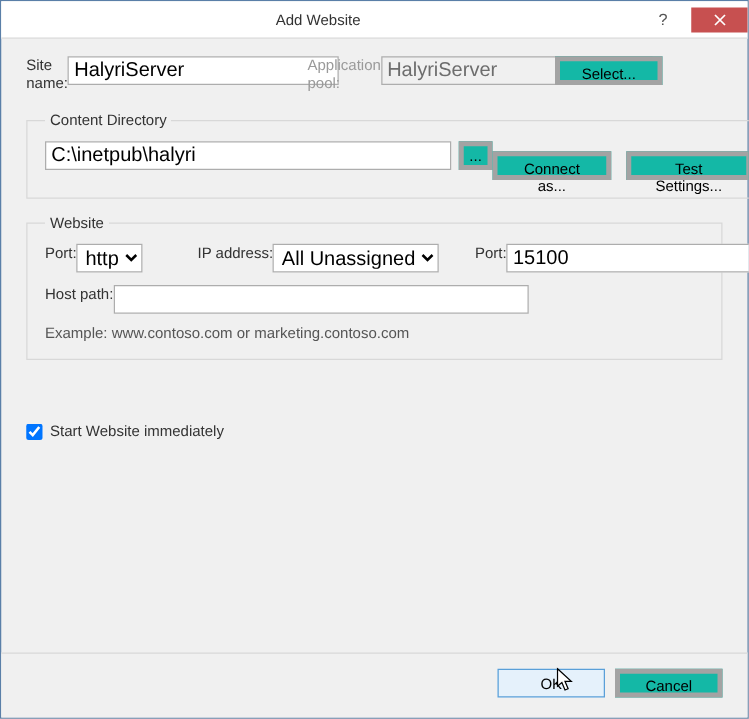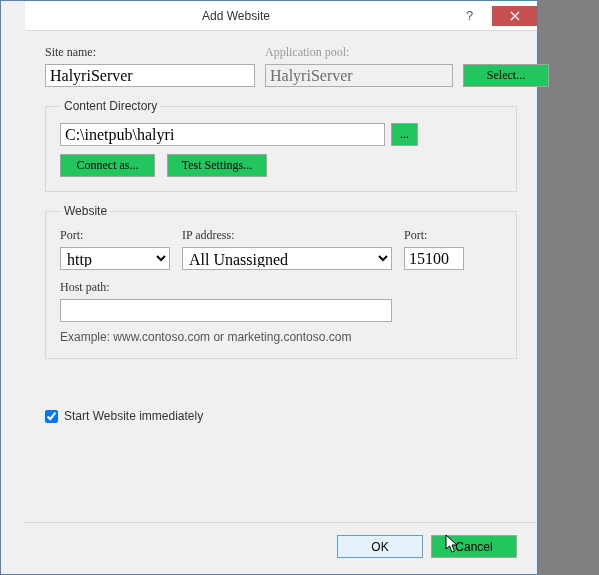--- a/index.html
+++ b/index.html
@@ -6,27 +6,26 @@
   body {
     margin: 0;
     font-family: "Segoe UI", Tahoma, sans-serif;
     font-size: 12px;
     background: #808080;
     width: 599px;
     height: 575px;
     overflow: hidden;
   }
   .window {
-    width: 538px;
+    width: 599px;
     height: 575px;
     background: #f0f0f0;
     border: 1px solid #5a7fa8;
     display: flex;
     flex-direction: column;
-    padding-left: 24px;
   }
   .titlebar {
     height: 30px;
     background: #ffffff;
     display: flex;
     align-items: center;
     position: relative;
     border-bottom: 1px solid #d8d8d8;
   }
   .title {
@@ -52,38 +51,38 @@
     margin-top:0;
     font-size: 13px;
     line-height:1;
   }
   .content {
     padding: 14px 20px 10px 20px;
     flex: 1;
     color: #333;
   }
   .row { display: flex; gap: 10px; }
-  .col { display: flex; flex-direction: column; font-family: Liberation Serif, serif; }
+  .col { display: flex; flex-direction: row; }
   .lbl { color: #333; margin-bottom: 4px; }
   .lbl-disabled { color: #9a9a9a; }
   input[type=text], select {
     font-family: inherit;
     font-size: 16px;
     padding: 3px 4px;
     border: 1px solid #adadad;
     background: #fff;
     height: 23px;
   }
   select { padding: 2px 2px; }
   input[disabled] { background: #f0f0f0; color: #6d6d6d; }
   .btn {
     font-family: inherit;
     font-size: 12px;
-    background: #22c55e;
-    border: 1px solid #a3a3a3;
+    background: #14b8a6;
+    border: 4px solid #a3a3a3;
     padding: 3px 10px;
     height: 23px;
     min-width: 86px;
     cursor: pointer;
   }
   .btn-small { min-width: 27px; width:27px; padding:0; height:23px;}
   fieldset {
     border: 1px solid #d8d8d8;
     margin: 12px 0 0 0;
     padding: 10px 14px 14px 14px;

